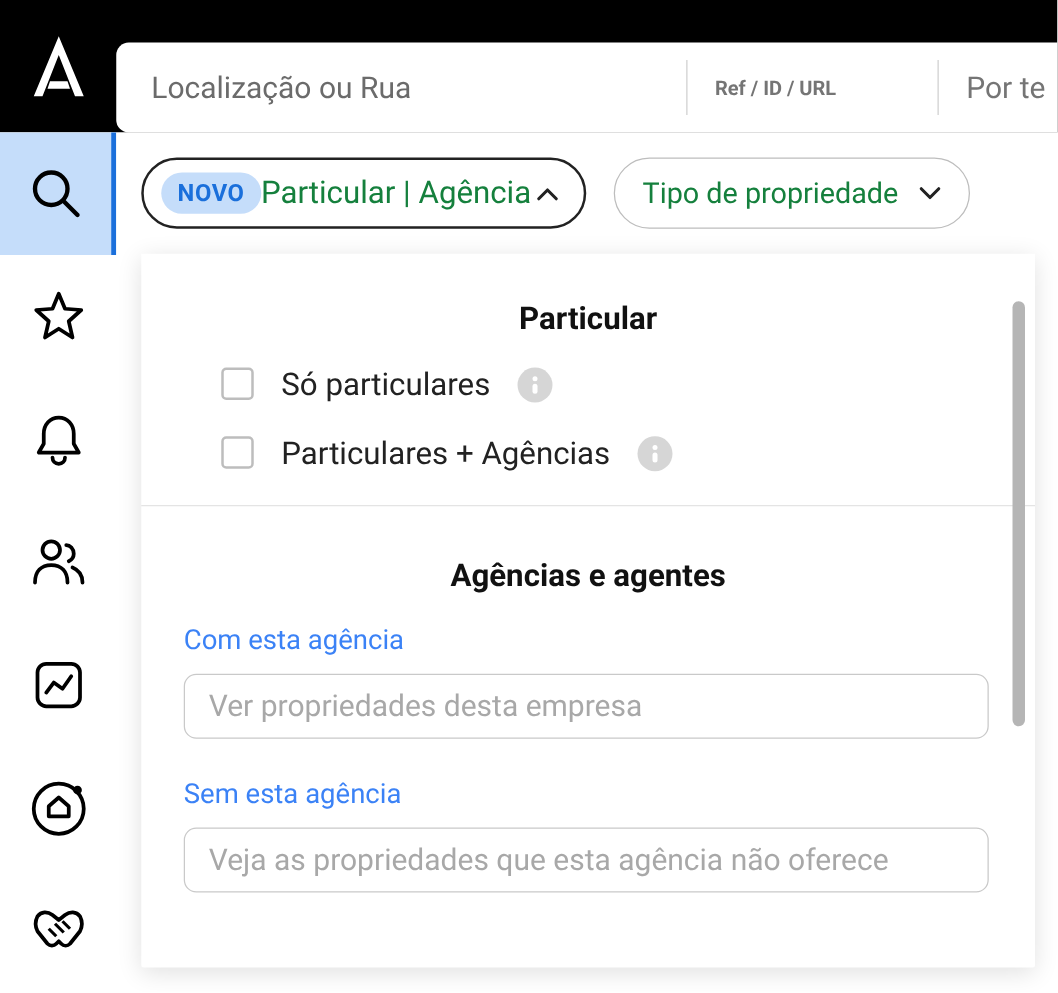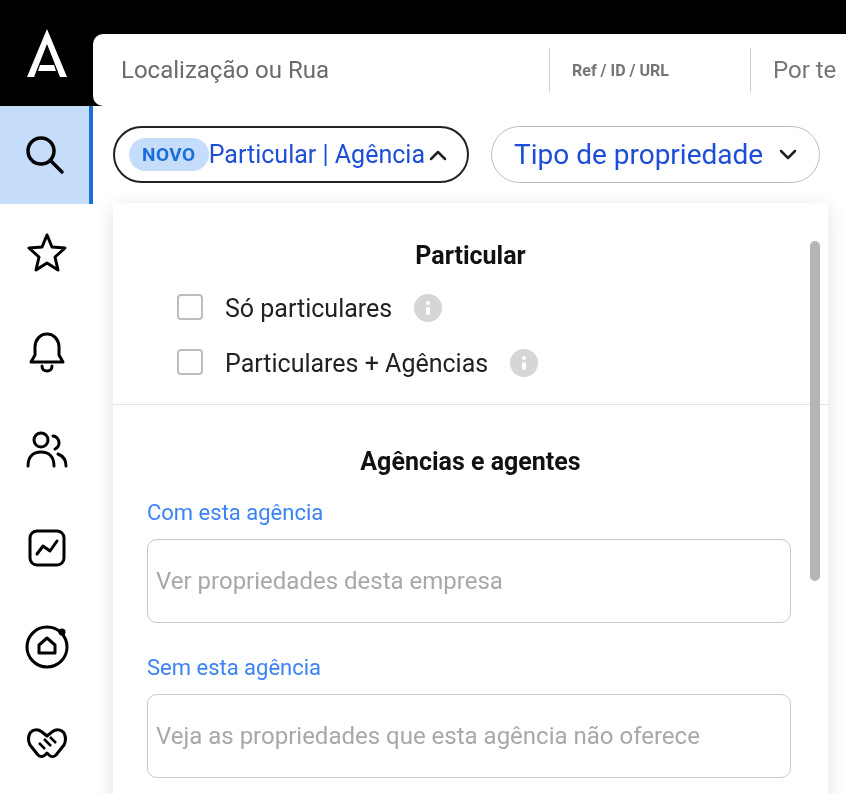--- a/index.html
+++ b/index.html
@@ -123,35 +123,35 @@
       cursor: pointer;
       background: #fff;
     }
     .pill-secondary {
       border: 1px solid #bdbdbd;
       border-radius: 30px;
       padding: 11px 22px;
       display: flex;
       align-items: center;
       gap: 12px;
-      font-size: 28px;
+      font-size: 23px;
       cursor: pointer;
       background: #fff;
     }
     .badge {
       background: #c5ddfa;
       color: #1a6fdb;
       font-weight: 700;
       font-size: 19px;
       padding: 5px 13px;
       border-radius: 20px;
       letter-spacing: 0.5px;
     }
     .pill-label {
-      color: #1d4ed8;
+      color: #15803d;
     }
     .chevron {
       margin-left: 4px;
     }
     .dropdown-panel {
       width: 715px;
       background: #fff;
       box-shadow: 0 4px 20px rgba(0,0,0,0.12);
       border-radius: 0 0 2px 2px;
       padding: 38px 0 28px 0;
@@ -210,24 +210,24 @@
       background: #e4e4e4;
       margin: 14px 0 42px 0;
     }
     .field-label {
       font-size: 22px;
       color: #3b82f6;
       margin-bottom: 14px;
     }
     .text-input {
       width: 644px;
-      height: 84px;
+      height: 52px;
       border: 1px solid #c9c9c9;
       border-radius: 10px;
-      padding: 0 8px;
+      padding: 0 19px;
       font-size: 24px;
       color: #222;
       outline: none;
       margin-bottom: 32px;
     }
     .text-input::placeholder {
       color: #a8a8a8;
     }
   </style>
 </head>

